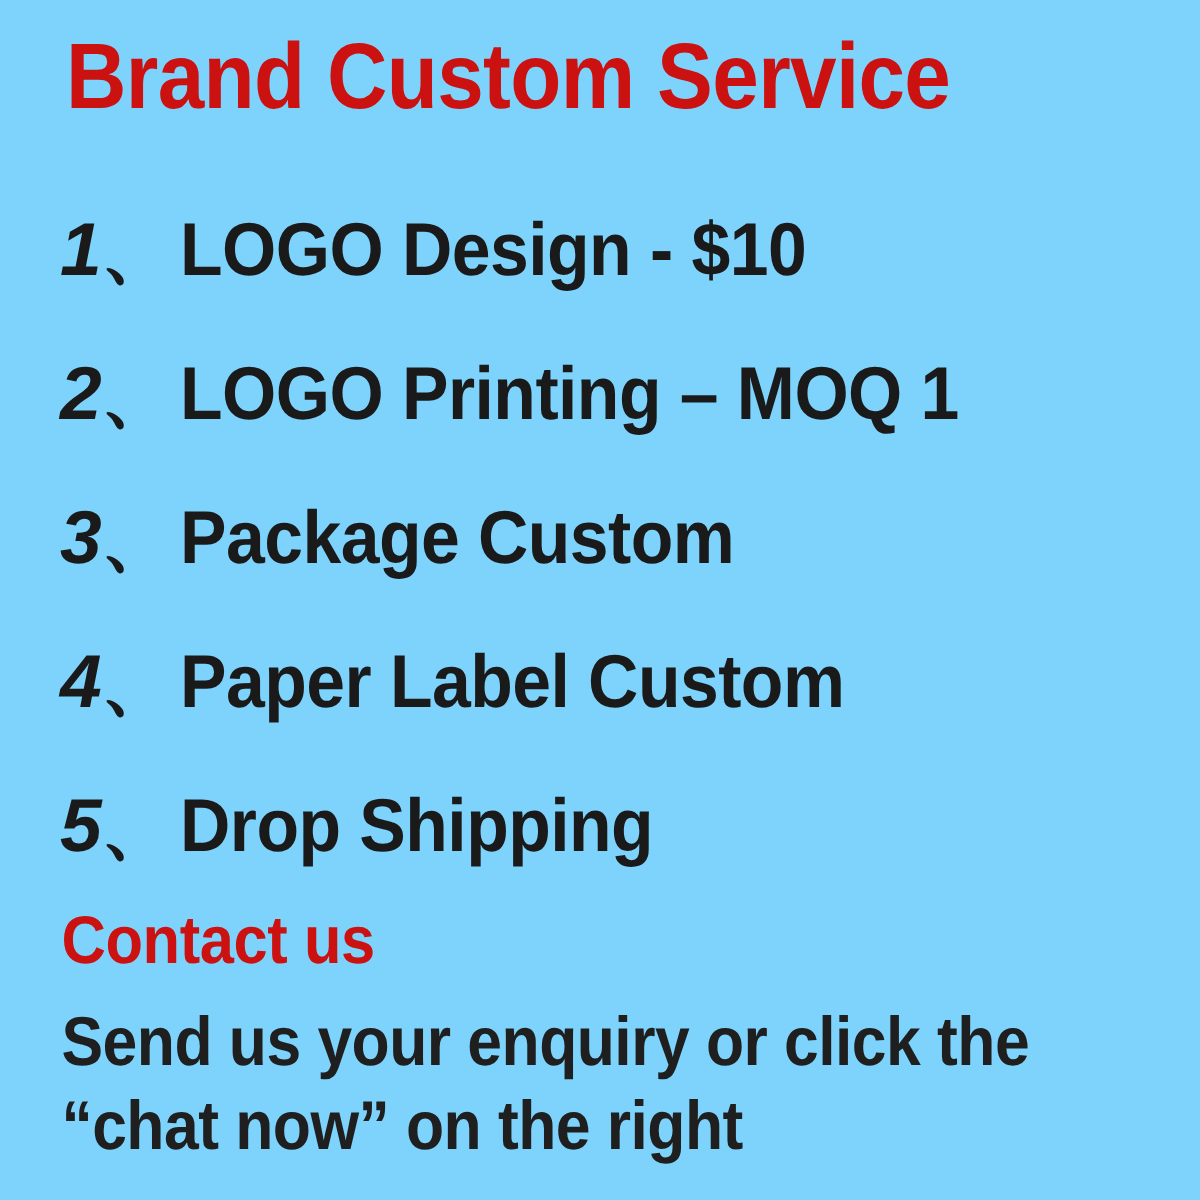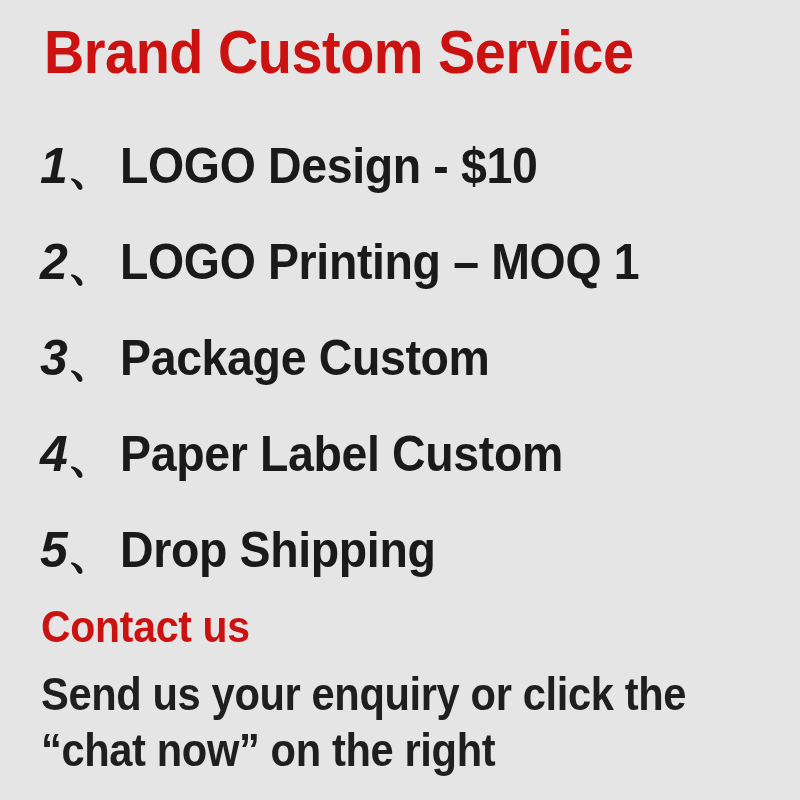--- a/index.html
+++ b/index.html
@@ -11,21 +11,21 @@
     height: 800px;
     background: #fdfdfd;
     font-family: "Liberation Sans", "DejaVu Sans", sans-serif;
     overflow: hidden;
   }
 
   #poster {
     position: relative;
     width: 800px;
     height: 800px;
-    background: #e5e5e5;
+    background: #7dd3fc;
     box-sizing: border-box;
   }
 
   
   .title {
     position: absolute;
     left: 44px;
     top: 20px;
     font-size: 62px;
     line-height: 64px;

